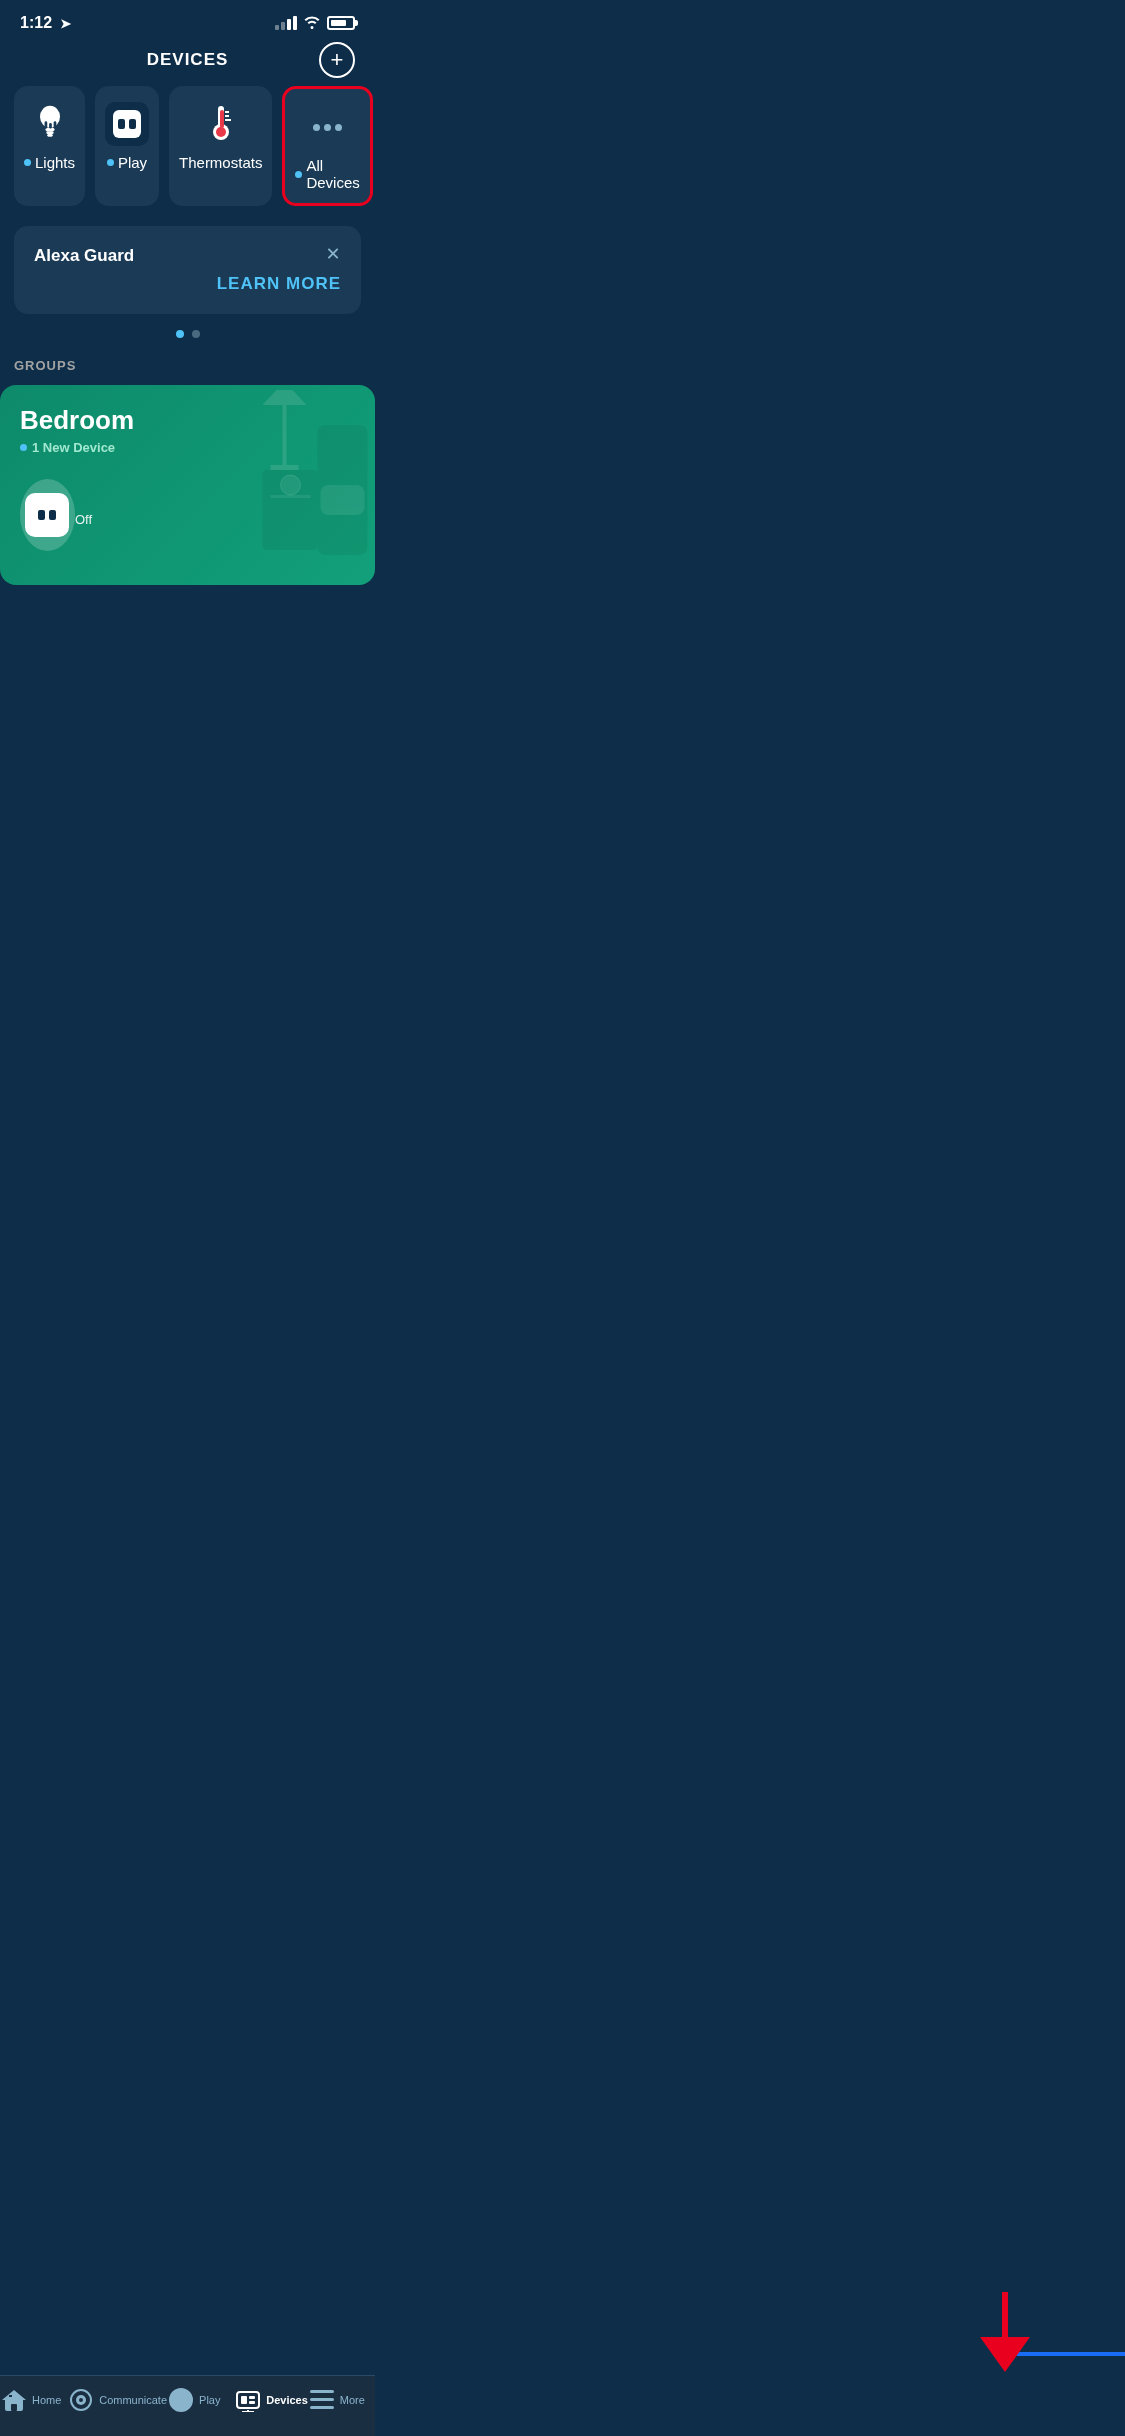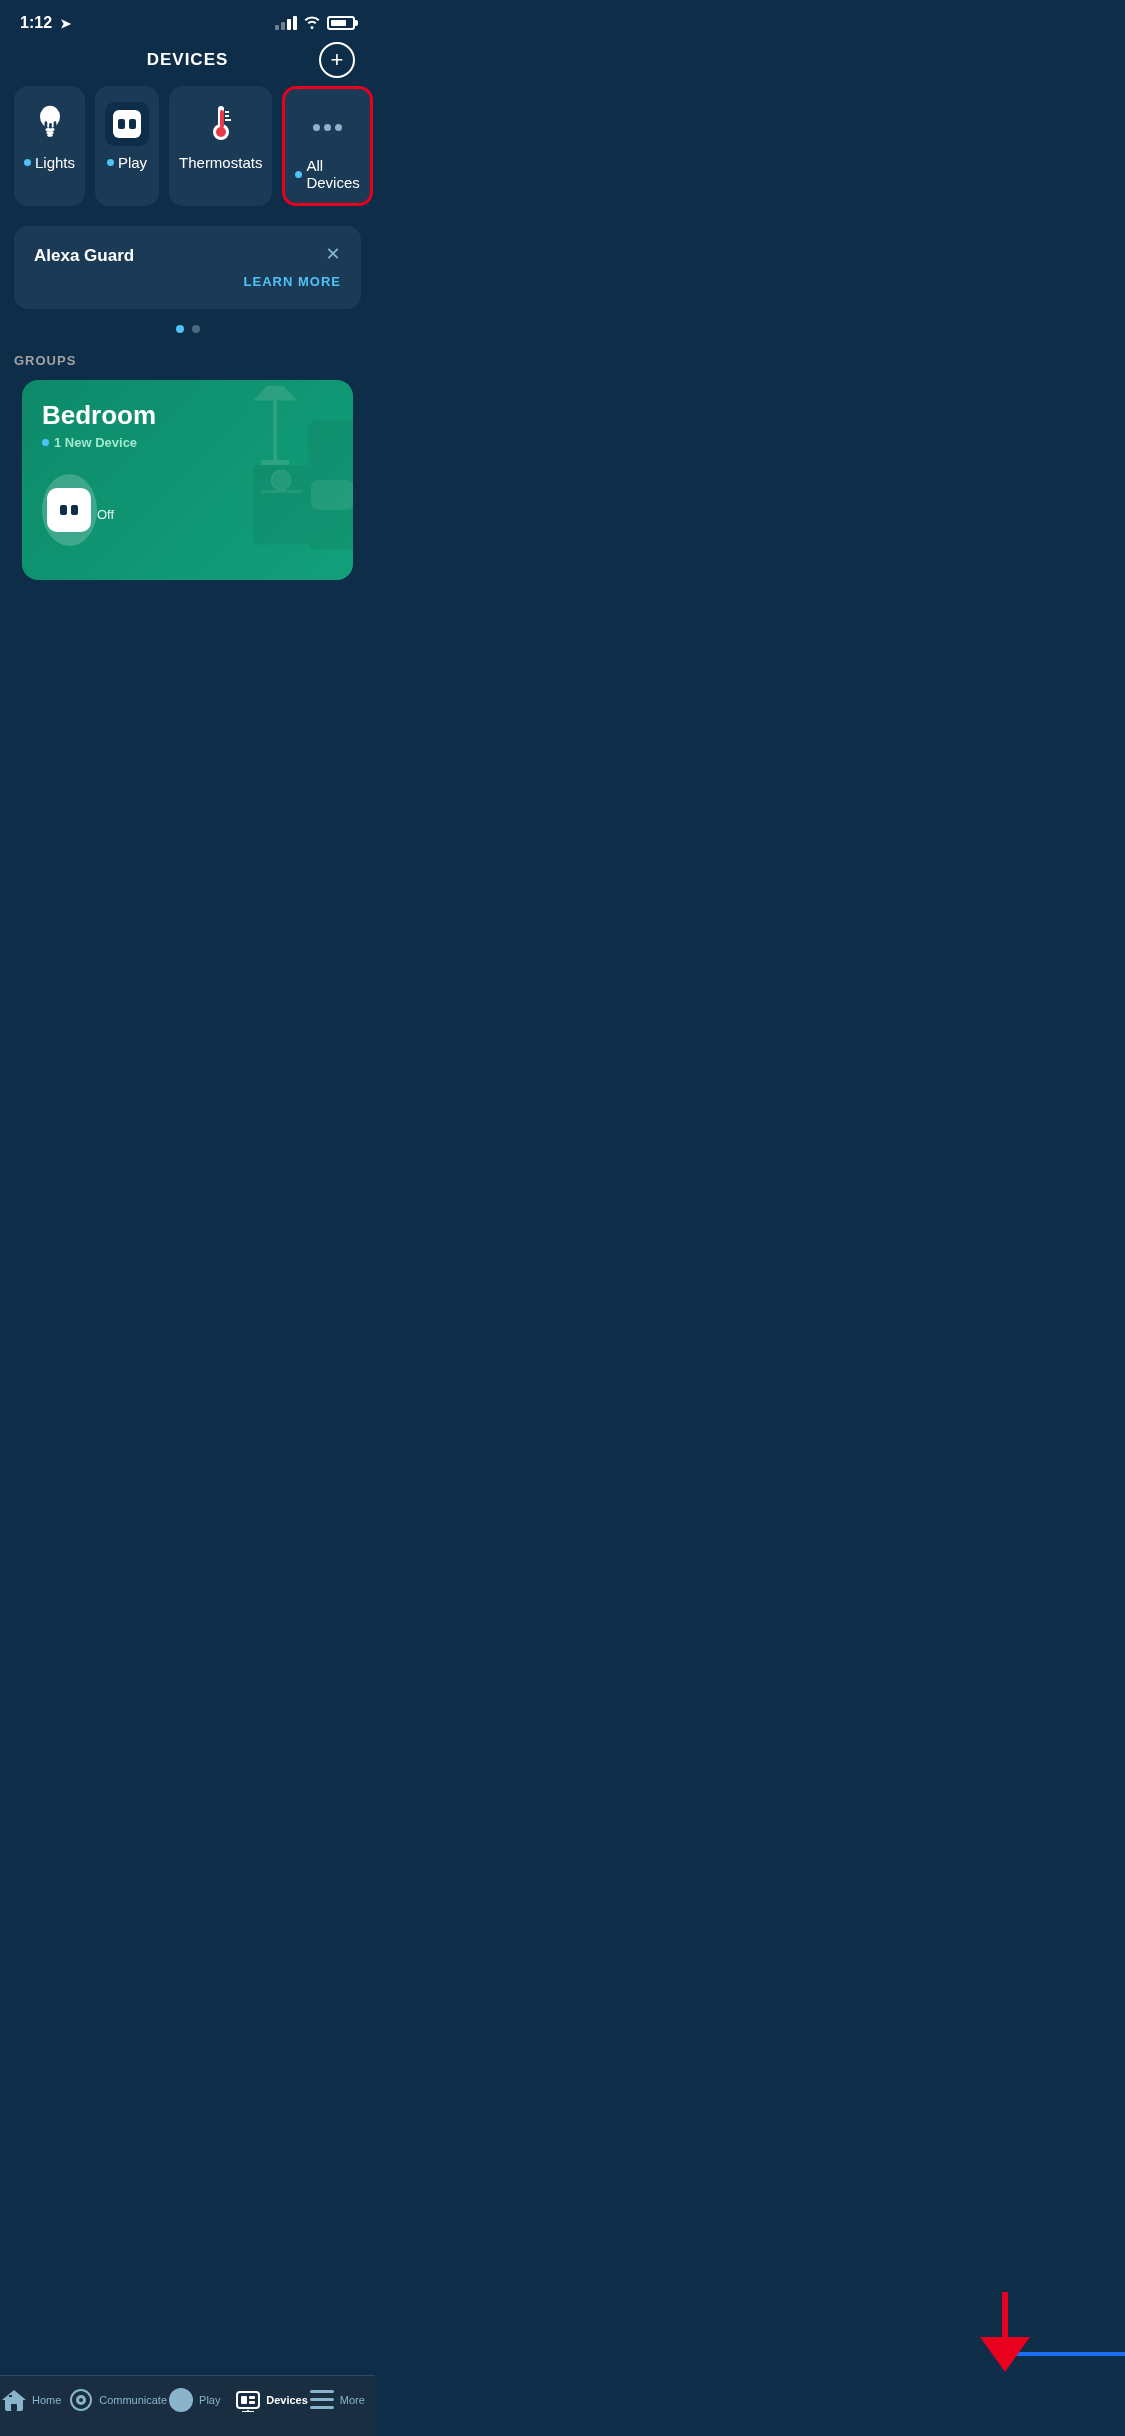--- a/index.html
+++ b/index.html
@@ -211,21 +211,21 @@
       font-weight: 700;
       margin-bottom: 8px;
     }
     .alexa-guard-desc {
       font-size: 15px;
       color: #cce0f0;
       line-height: 1.4;
       margin-bottom: 20px;
     }
     .alexa-guard-learn {
-      font-size: 13px;
+      font-size: 17px;
       font-weight: 700;
       color: #4fc3f7;
       letter-spacing: 1px;
       cursor: pointer;
       text-align: right;
     }
 
     
     .carousel-dots {
       display: flex;
@@ -245,21 +245,21 @@
     .groups-label {
       padding: 0 14px 12px;
       font-size: 13px;
       font-weight: 600;
       letter-spacing: 1px;
       color: #a3a3a3;
     }
 
     
     .bedroom-card {
-      margin: 0 22px 20px;
+      margin: 0 0 20px;
       background: linear-gradient(135deg, #0d8a6a 0%, #12a07a 100%);
       border-radius: 16px;
       padding: 20px;
       position: relative;
       overflow: hidden;
       min-height: 200px;
     }
     .bedroom-bg-illustration {
       position: absolute;
       right: 0;

